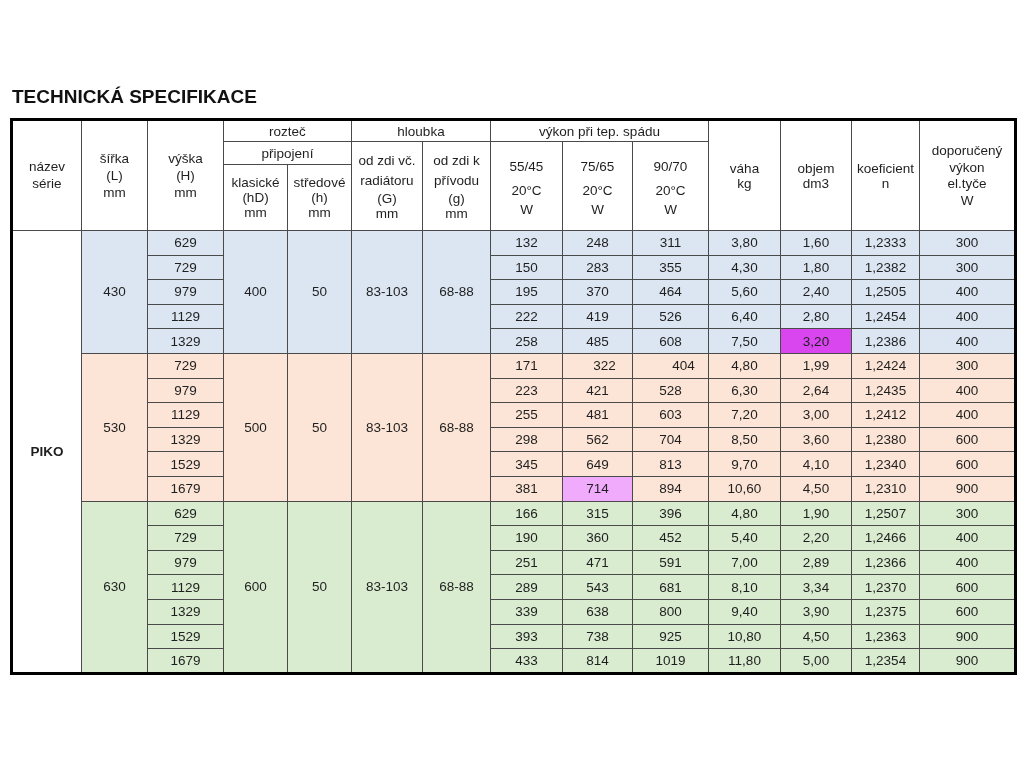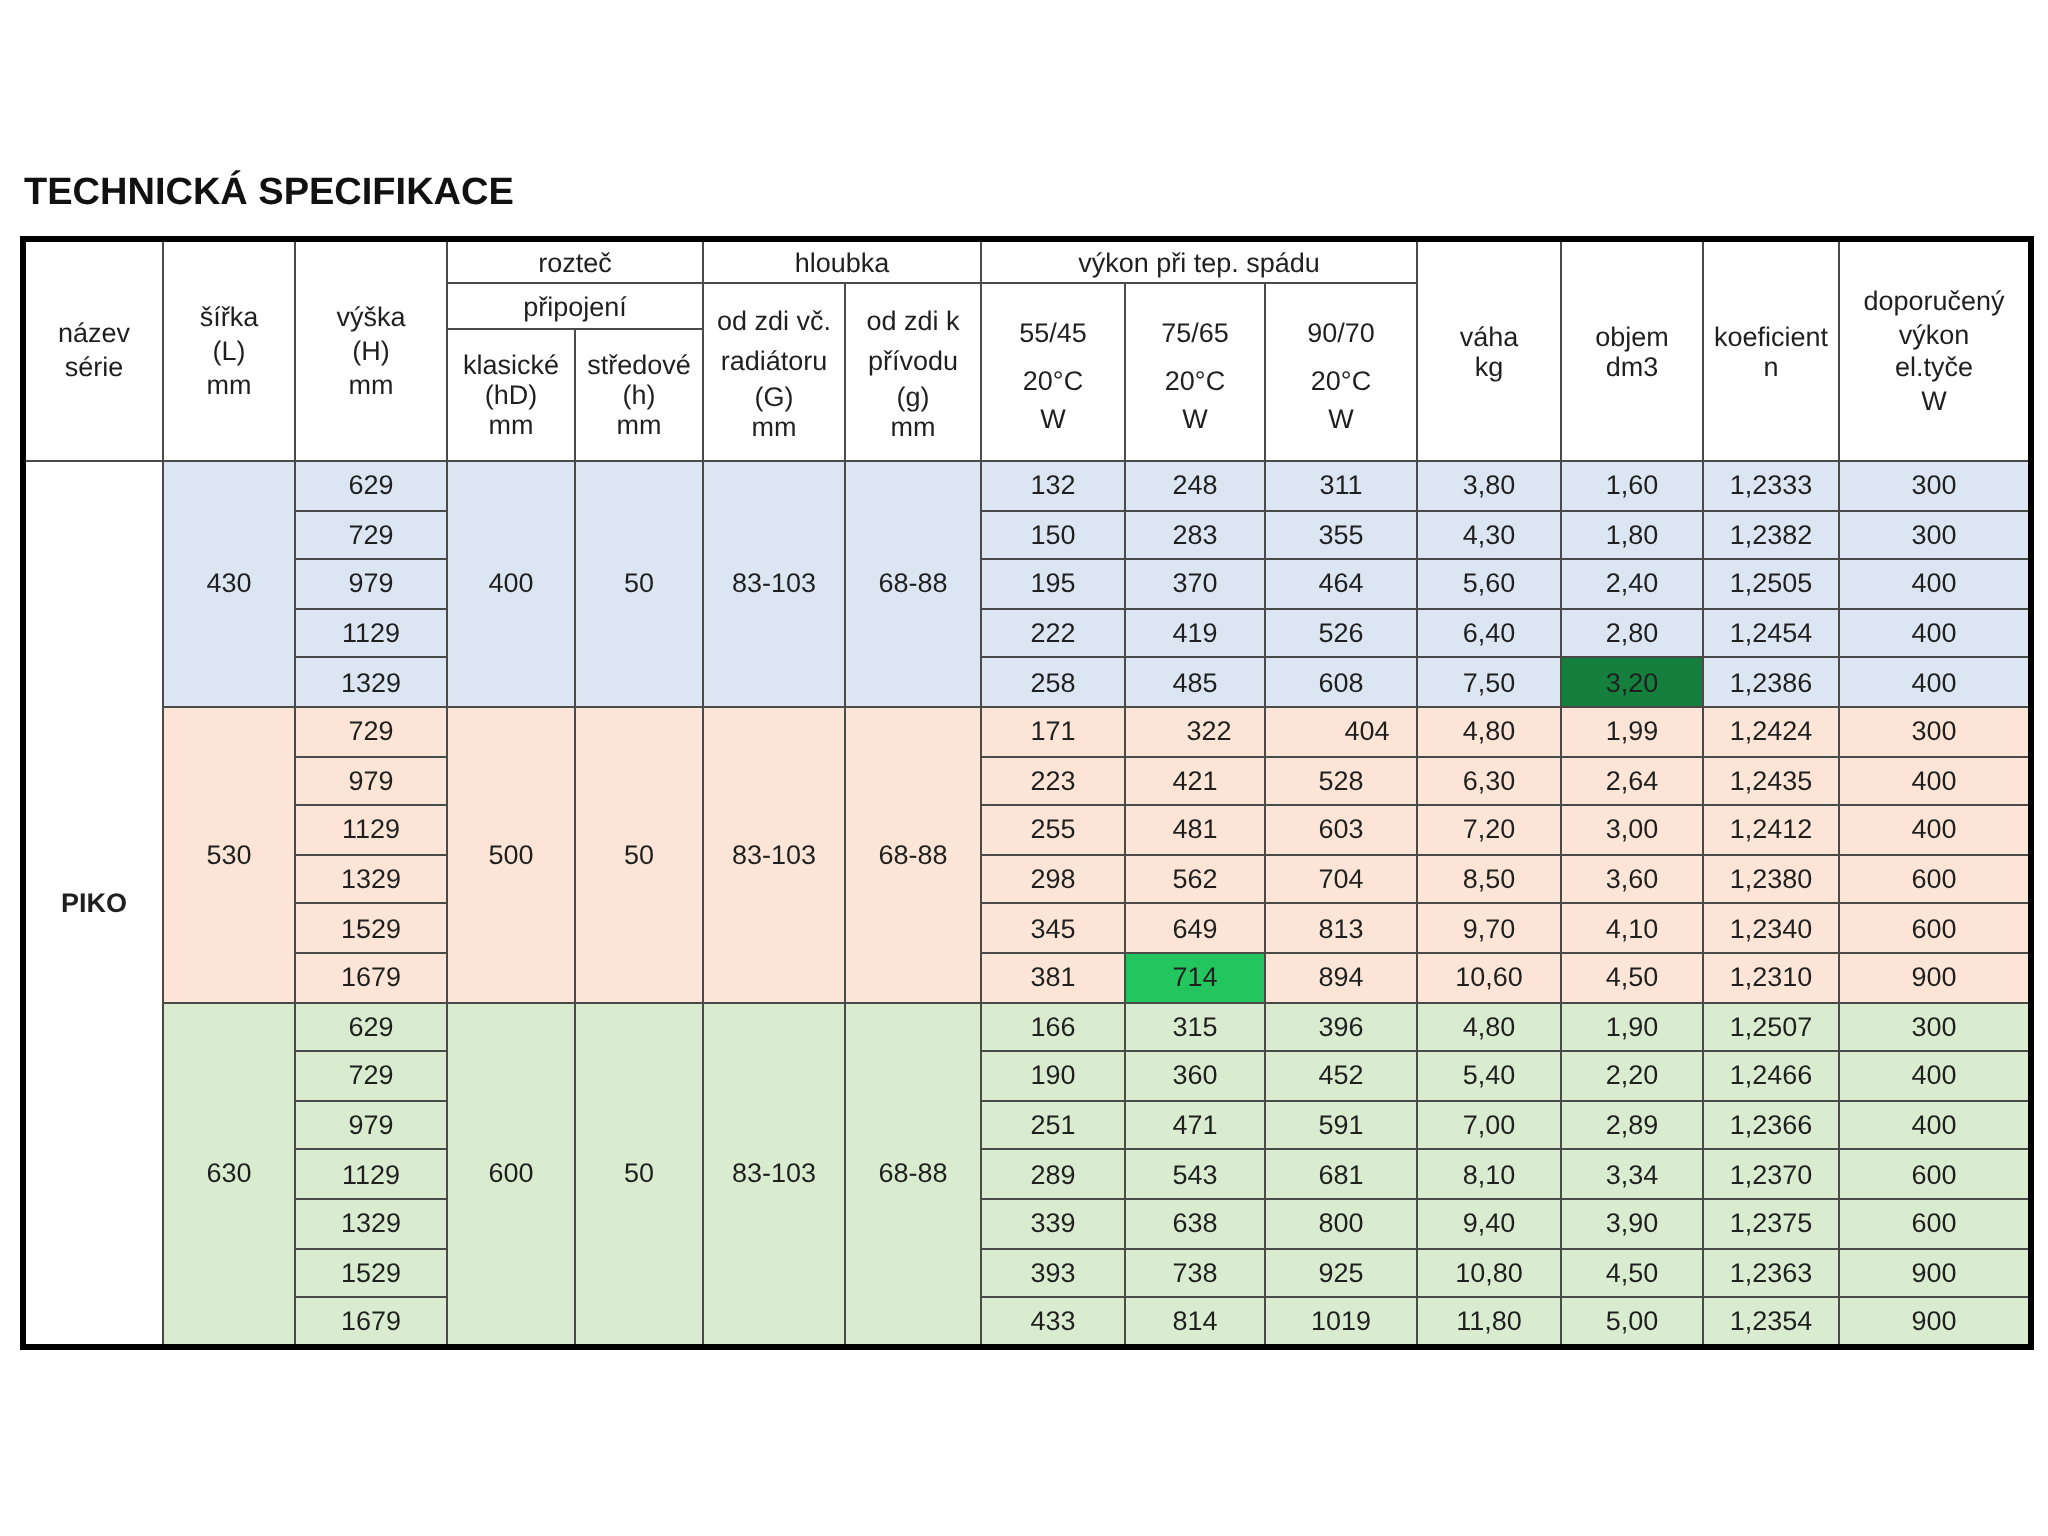--- a/index.html
+++ b/index.html
@@ -223,21 +223,21 @@
         <td style="background: rgb(220, 230, 242); text-align: center;">2,80</td>
         <td class="bt" style="background: rgb(220, 230, 242);">1,2454</td>
         <td style="background: rgb(220, 230, 242);">400</td>
       </tr>
       <tr>
         <td class="bt" style="background: rgb(220, 230, 242);">1329</td>
         <td style="background: rgb(220, 230, 242);">258</td>
         <td style="background: rgb(220, 230, 242);">485</td>
         <td class="bt" style="background: rgb(220, 230, 242);">608</td>
         <td style="background: rgb(220, 230, 242);">7,50</td>
-        <td style="background: #15803d;">3,20</td>
+        <td style="background: #d946ef;">3,20</td>
         <td class="bt" style="background: rgb(220, 230, 242);">1,2386</td>
         <td style="background: rgb(220, 230, 242);">400</td>
       </tr>
       <tr>
         <td rowspan="6" style="background: rgb(252, 229, 214);">530</td>
         <td class="bt" style="background: rgb(252, 229, 214);">729</td>
         <td rowspan="6" style="background: rgb(252, 229, 214);">500</td>
         <td class="bt" rowspan="6" style="background: rgb(252, 229, 214);">50</td>
         <td rowspan="6" style="background: rgb(252, 229, 214);">83-103</td>
         <td class="bt" rowspan="6" style="background: rgb(252, 229, 214);">68-88</td>
@@ -285,21 +285,21 @@
         <td style="background: rgb(252, 229, 214);">649</td>
         <td class="bt" style="background: rgb(252, 229, 214);">813</td>
         <td style="background: rgb(252, 229, 214);">9,70</td>
         <td style="background: rgb(252, 229, 214);">4,10</td>
         <td class="bt" style="background: rgb(252, 229, 214);">1,2340</td>
         <td style="background: rgb(252, 229, 214);">600</td>
       </tr>
       <tr>
         <td class="bt" style="background: rgb(252, 229, 214);">1679</td>
         <td style="background: rgb(252, 229, 214);">381</td>
-        <td style="background: #22c55e; margin-top: 20px;">714</td>
+        <td style="background: #f0abfc; margin-top: 20px;">714</td>
         <td class="bt" style="background: rgb(252, 229, 214);">894</td>
         <td style="background: rgb(252, 229, 214);">10,60</td>
         <td style="background: rgb(252, 229, 214);">4,50</td>
         <td class="bt" style="background: rgb(252, 229, 214);">1,2310</td>
         <td style="background: rgb(252, 229, 214);">900</td>
       </tr>
       <tr>
         <td rowspan="7" style="background: rgb(217, 236, 208);">630</td>
         <td class="bt" style="background: rgb(217, 236, 208);">629</td>
         <td rowspan="7" style="background: rgb(217, 236, 208);">600</td>

